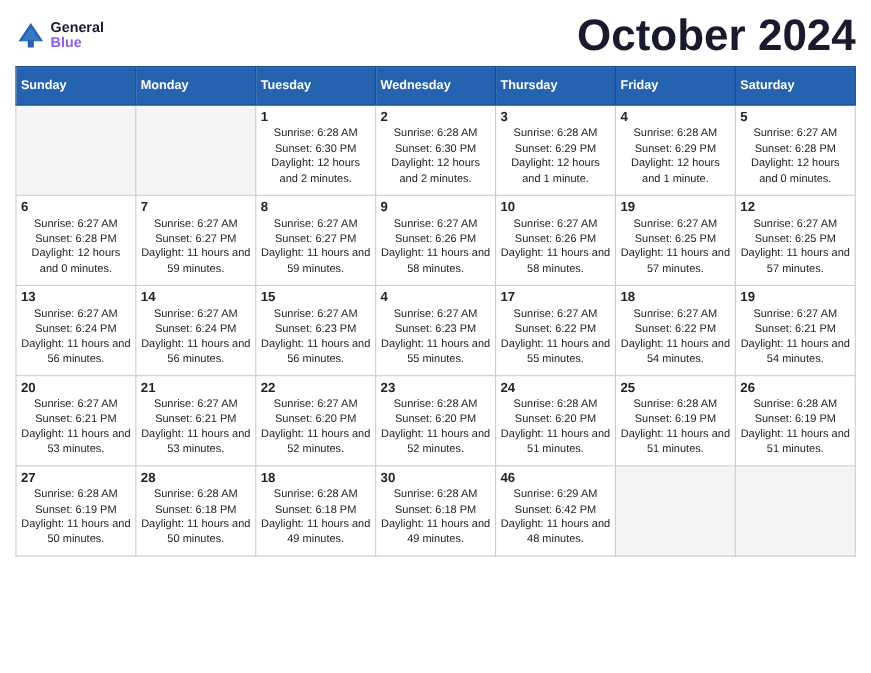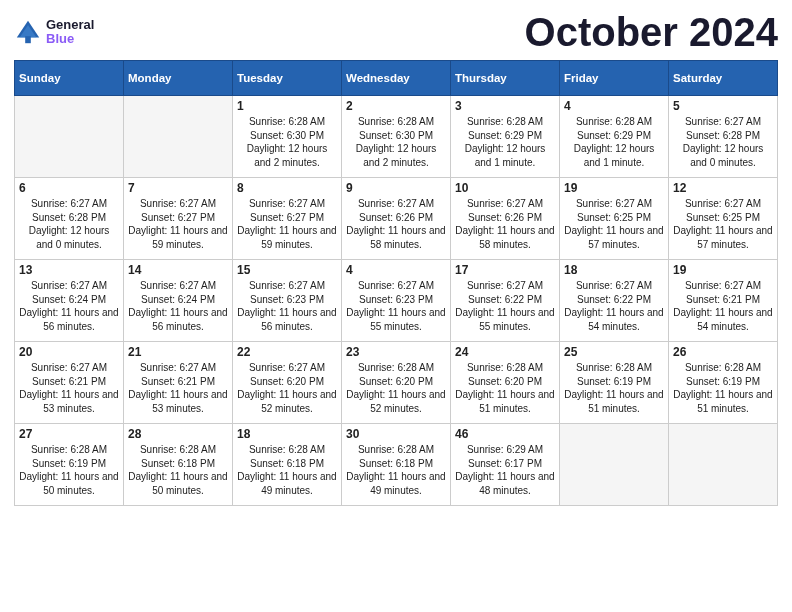--- a/index.html
+++ b/index.html
@@ -315,21 +315,21 @@
           </td>
           <td>
             <span class="day-num">30</span>
             <div class="cell-info">Sunrise: 6:28 AM
 Sunset: 6:18 PM
 Daylight: 11 hours and 49 minutes.</div>
           </td>
           <td>
             <span class="day-num">46</span>
             <div class="cell-info">Sunrise: 6:29 AM
-Sunset: 6:17 PM
+Sunset: 6:42 PM
 Daylight: 11 hours and 48 minutes.</div>
           </td>
           <td class="empty"></td>
           <td class="empty"></td>
         </tr>
       </tbody>
   </table>
 </div>
 
 </body></html>

